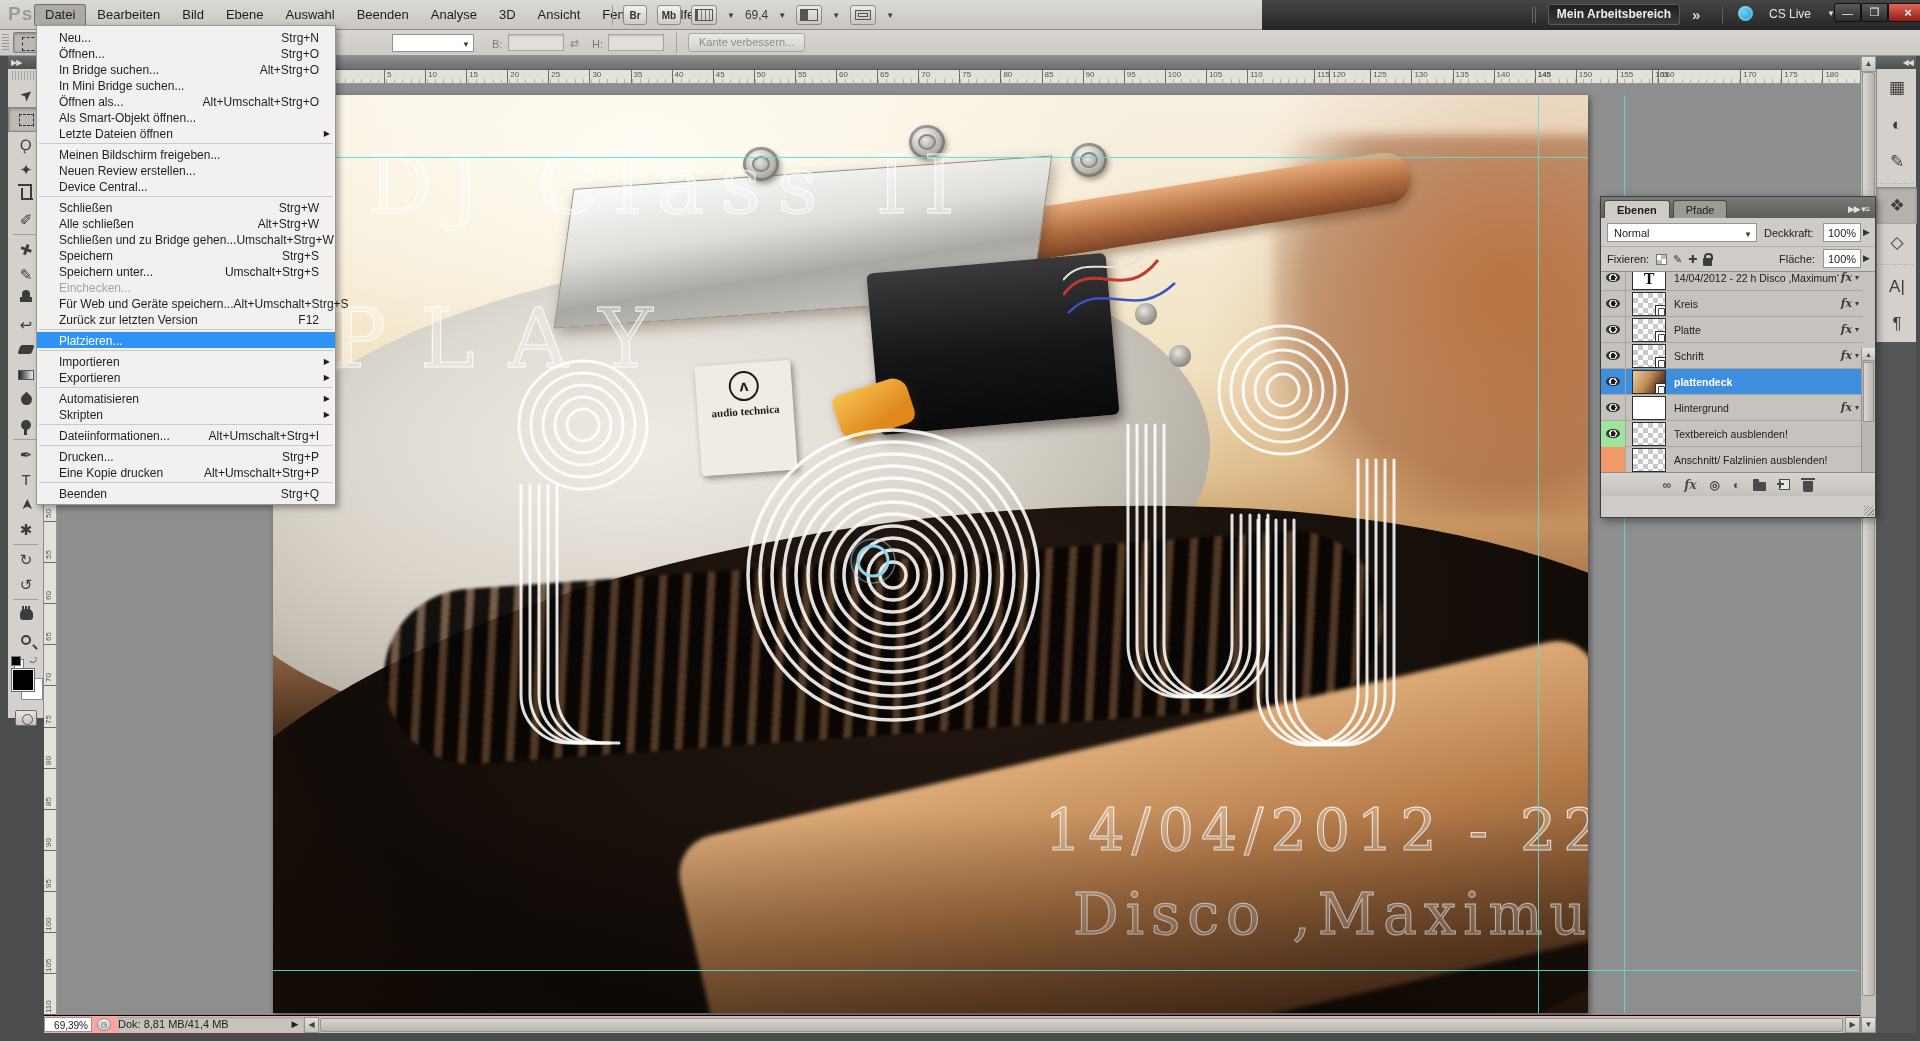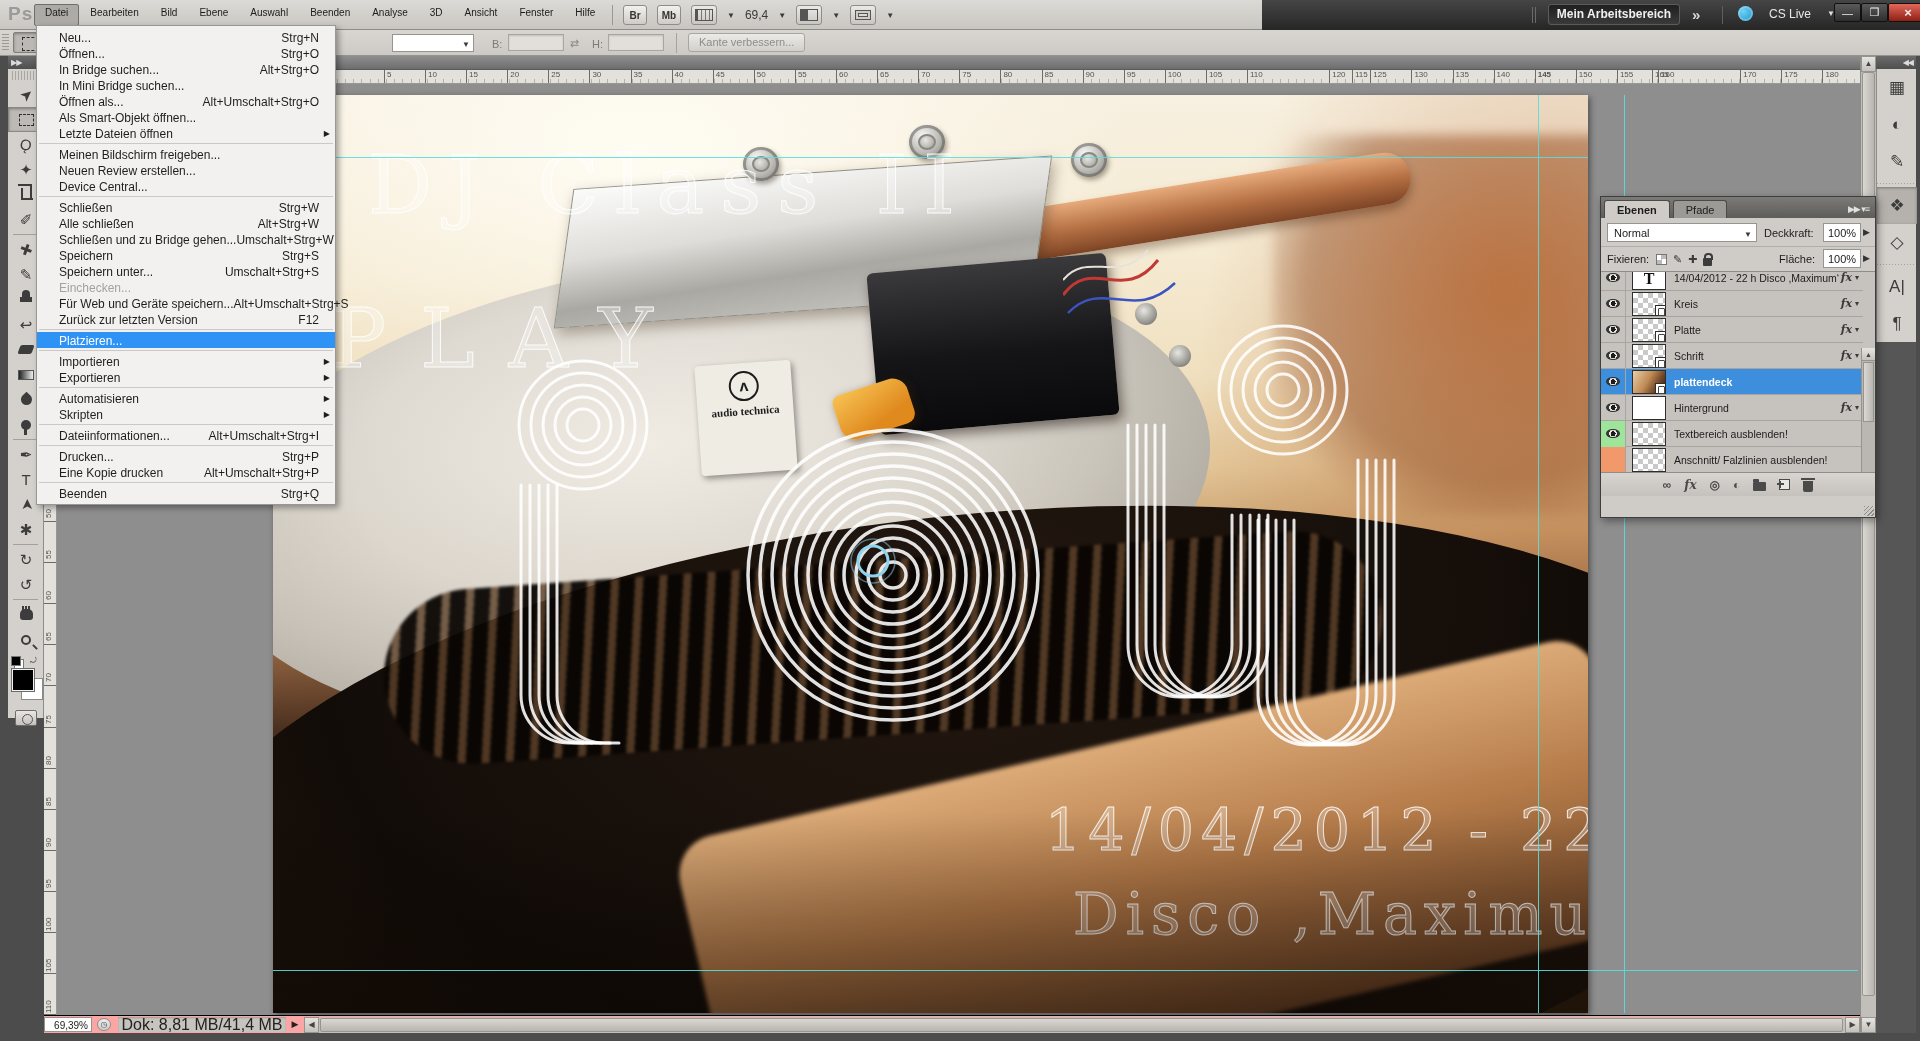--- a/index.html
+++ b/index.html
@@ -2,21 +2,21 @@
 <html><head>
 <meta charset="utf-8">
 <style>
 *{box-sizing:border-box;margin:0;padding:0}
 html,body{width:1920px;height:1041px;overflow:hidden;background:#4c4c4c;font-family:"Liberation Sans",sans-serif}
 #app{position:absolute;inset:0;width:1920px;height:1041px;background:#4c4c4c}
 
 #titlebar{position:absolute;left:0;top:0;width:1920px;height:30px;background:linear-gradient(180deg,#dcdad6,#c9c6c1);border-bottom:1px solid #8e8c88;z-index:150}
 #ps-logo{position:absolute;left:8px;top:3px;font-size:19px;font-weight:bold;color:#9a9a9a;letter-spacing:1px}
 #menubar-items{position:absolute;left:34px;top:4px;height:22px;display:flex}
-.mitem{padding:3px 11px;font-size:10px;color:#1c1c1c;border-radius:2px;white-space:nowrap}
+.mitem{padding:3px 11px;font-size:13px;color:#1c1c1c;border-radius:2px;white-space:nowrap}
 .mitem.active{background:#aeaba6;border:1px solid #6f6f6f;padding:2px 10px}
 #appbar-icons{position:absolute;left:612px;top:0;height:30px;display:flex;align-items:center;gap:10px}
 .abar-sep{width:1px;height:20px;background:#9a9894}
 .sq-btn{width:24px;height:20px;border:1px solid #8f8d89;border-radius:3px;background:linear-gradient(#f2f1ef,#cfccc7);font-size:10px;font-weight:bold;color:#333;display:flex;align-items:center;justify-content:center}
 .abar-ico{width:26px;height:20px;border:1px solid #8f8d89;border-radius:3px;background:linear-gradient(#eceae7,#c9c6c1);position:relative}
 .abar-ico.ruler-ico::before{content:"";position:absolute;inset:3px;border:1px solid #555;border-left:3px solid #555;background:repeating-linear-gradient(90deg,transparent 0 3px,#777 3px 4px)}
 .abar-ico.layout-ico::before{content:"";position:absolute;inset:3px;border:1px solid #555;background:linear-gradient(90deg,#555 0 45%,transparent 45%)}
 .abar-ico.screen-ico::before{content:"";position:absolute;inset:4px;border:1px solid #555;box-shadow:inset 0 0 0 2px #cfccc7,inset 0 0 0 3px #555}
 .dd{font-size:8px;color:#3a3a3a}
 #appbar-zoom{font-size:12px;color:#3a3a3a}
@@ -105,21 +105,21 @@
 #txt-play{left:58px;top:196px;font-size:82px;letter-spacing:34px}
 #txt-date{left:772px;top:702px;font-size:57px;letter-spacing:7px}
 #txt-venue{left:800px;top:786px;font-size:57px;letter-spacing:7px}
 #logo-svg{position:absolute;left:60px;top:180px}
 
 .guide{position:absolute;background:#58dede;opacity:.9;z-index:60}
 
 #statusbar{position:absolute;left:0;top:959px;width:1816px;height:18px;background:#fca5a5;border-top:1px solid #000000;z-index:65}
 #sb-zoom{position:absolute;left:0;top:1px;width:48px;height:15px;background:#fff;border:1px solid #96948f;font-size:10px;text-align:right;padding:2px 3px 0 0;color:#222}
 #sb-ico{position:absolute;left:53px;top:2px;width:14px;height:13px;border:1px solid #8f8d89;border-radius:50%;background:linear-gradient(#eee,#ccc);font-size:8px;color:#555;text-align:center;line-height:12px}
-#sb-doc{position:absolute;left:74px;top:1px;width:168px;height:15px;background:#c7c4bf;box-shadow:inset 0 1px 2px rgba(0,0,0,.2);font-size:16px;color:#222;text-align:center;line-height:15px}
+#sb-doc{position:absolute;left:74px;top:1px;width:186px;height:15px;background:#c7c4bf;box-shadow:inset 0 1px 2px rgba(0,0,0,.2);font-size:11px;color:#222;text-align:left;line-height:15px}
 #sb-arrow{position:absolute;left:245px;top:1px;width:12px;height:15px;font-size:9px;color:#222;text-align:center;line-height:15px}
 #hscroll{position:absolute;left:260px;top:1px;width:1556px;height:16px;background:#c2bfba}
 .scr-btn{position:absolute;top:0;width:15px;height:16px;background:linear-gradient(#e6e4e0,#c5c2bd);border:1px solid #96948f;font-size:8px;color:#444;text-align:center;line-height:14px}
 #hthumb{position:absolute;left:16px;top:1px;width:1523px;height:14px;background:linear-gradient(#dbd8d3,#b8b5b0);border:1px solid #96948f;border-radius:2px}
 #vscroll{position:absolute;left:1860px;top:56px;width:16px;height:977px;background:#c2bfba;border-left:1px solid #8e8c88;z-index:70}
 #vthumb{position:absolute;left:1px;top:16px;width:13px;height:924px;background:linear-gradient(90deg,#dbd8d3,#b8b5b0);border:1px solid #96948f;border-radius:2px}
 
 #dock{position:absolute;left:1876px;top:56px;width:40px;height:977px;background:#565656;z-index:75}
 #dock-head{height:13px;background:linear-gradient(#6b6b6b,#4f4f4f);color:#ddd;font-size:8px;line-height:13px;text-align:right;padding-right:3px;letter-spacing:-1px}
 #dock-icons{background:#d4d1cc;border-left:1px solid #8e8c88}
@@ -360,21 +360,21 @@
         <span class="htick" style="left: 820.1px;">65</span>
         <span class="htick" style="left: 861.2px;">70</span>
         <span class="htick" style="left: 902.3px;">75</span>
         <span class="htick" style="left: 943.4px;">80</span>
         <span class="htick" style="left: 984.5px;">85</span>
         <span class="htick" style="left: 1025.6px;">90</span>
         <span class="htick" style="left: 1066.7px;">95</span>
         <span class="htick" style="left: 1107.8px;">100</span>
         <span class="htick" style="left: 1148.9px;">105</span>
         <span class="htick" style="left: 1190px;">110</span>
-        <span class="htick" style="left: 1295px;">115</span>
+        <span class="htick" style="left: 1257px;">115</span>
         <span class="htick" style="left: 1272.2px;">120</span>
         <span class="htick" style="left: 1313.3px;">125</span>
         <span class="htick" style="left: 1354.4px;">130</span>
         <span class="htick" style="left: 1395.5px;">135</span>
         <span class="htick" style="left: 1436.6px;">140</span>
         <span class="htick" style="left: 1477.7px; font-weight: bold;">145</span>
         <span class="htick" style="left: 1518.8px;">150</span>
         <span class="htick" style="left: 1559.9px;">155</span>
         <span class="htick" style="left: 1601px;">160</span>
         <span class="htick" style="left: 1595px;">165</span>

